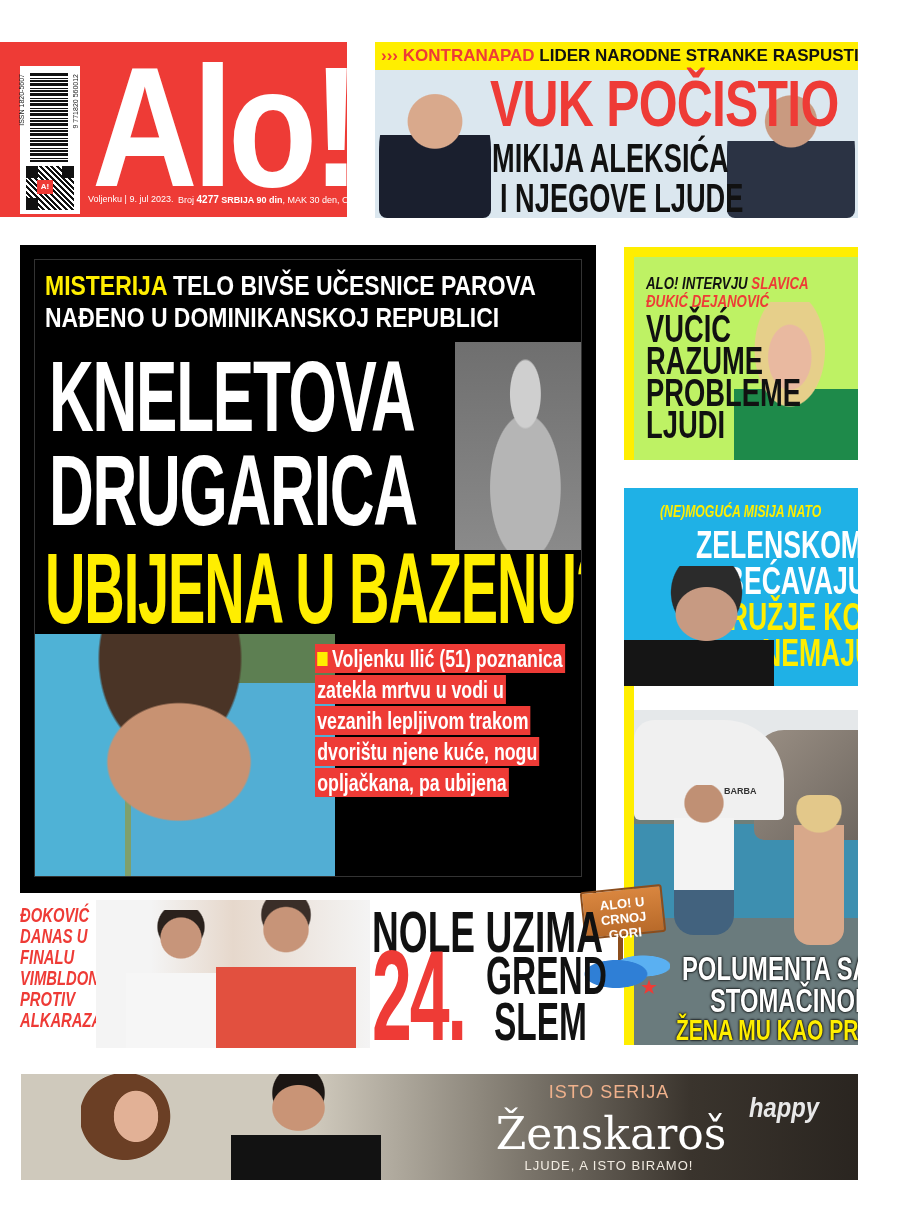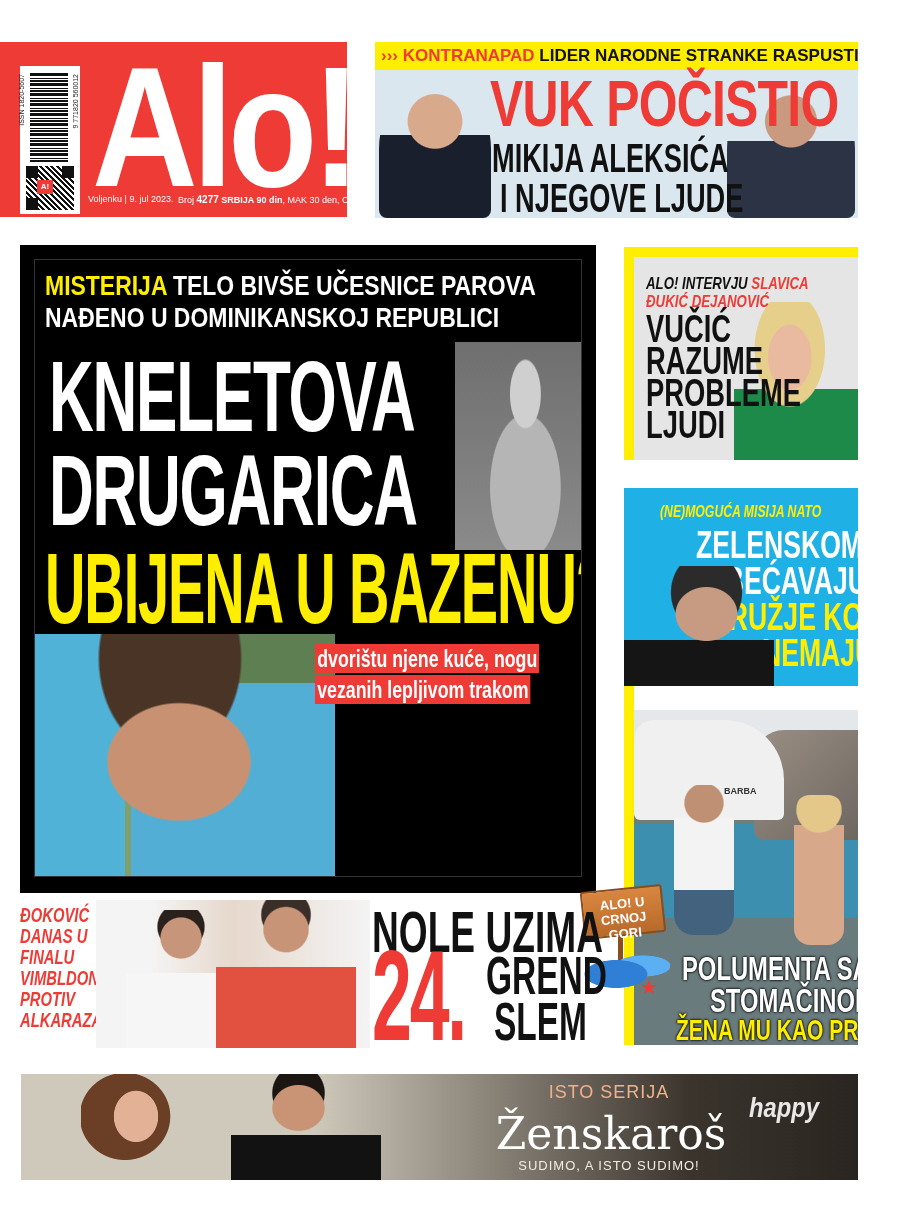--- a/index.html
+++ b/index.html
@@ -54,21 +54,21 @@
     radial-gradient(ellipse at 45% 10%, #4a3426 0 30%, transparent 31%),
     linear-gradient(90deg, #4fb2d6 0 30%, #7fa06c 30% 32%, transparent 32%),
     linear-gradient(#5d7f52 0 20%, #52aed4 20%); }
   .bullets { left: 280px; top: 384px; width: 270px; }
   .bline { display: inline-block; background: #ee3b36; color: #fff; font-size: 24px; line-height: 29px; font-weight: 700; white-space: nowrap; padding: 0 3px; margin-bottom: 2px; transform: scaleX(0.74); transform-origin: left top; }
   .bsq { display: inline-block; width: 14px; height: 14px; background: #ffee00; margin-right: 6px; vertical-align: 1px; }
 
   
   .right-col-bar { left: 624px; top: 247px; width: 10px; height: 798px; background: #ffee00; }
   .right-top-bar { left: 624px; top: 247px; width: 234px; height: 10px; background: #ffee00; }
-  .interview { left: 634px; top: 257px; width: 224px; height: 203px; background: #e5e5e5; overflow: hidden; }
+  .interview { left: 634px; top: 257px; width: 224px; height: 203px; background: #bef264; overflow: hidden; }
   .int-k1 { left: 12px; top: 17px; font-size: 17px; line-height: 20px; font-weight: 900; font-style: italic; white-space: nowrap; transform: scaleX(0.78); transform-origin: left top; }
   .int-k1 .blk { color: #111; } .int-k1 .red { color: #ee3b36; }
   .int-k2 { left: 12px; top: 35px; font-size: 17px; line-height: 20px; font-weight: 900; font-style: italic; color: #ee3b36; white-space: nowrap; transform: scaleX(0.78); transform-origin: left top; }
   .slavica { left: 100px; top: 45px; width: 124px; height: 158px; background:
     radial-gradient(ellipse at 45% 35%, #e9b9a0 0 22%, transparent 23%),
     radial-gradient(ellipse at 45% 30%, #e6cf8a 0 36%, transparent 37%),
     linear-gradient(transparent 0 55%, #1e8a4a 55%); }
   .int-h { left: 12px; font-size: 38px; line-height: 32px; font-weight: 900; color: #111; white-space: nowrap; transform: scaleX(0.72); transform-origin: left top; }
 
   .nato { left: 624px; top: 488px; width: 234px; height: 198px; background: #1fb1e6; overflow: hidden; }
@@ -154,22 +154,25 @@
       <span class="y">MISTERIJA</span>
       <span>TELO BIVŠE UČESNICE PAROVA</span><br>
       <span>NAĐENO U DOMINIKANSKOJ REPUBLICI</span>
     </div>
     <div class="abs kneletov-photo"></div>
     <div class="abs h1">KNELETOVA</div>
     <div class="abs h2">DRUGARICA</div>
     <div class="abs woman-photo"></div>
     <div class="abs h3">UBIJENA U BAZENU?</div>
     <div class="abs bullets">
+      <div><span class="bline"><span class="bsq"></span><span>Voljenku Ilić (51) poznanica</span></span></div>
+      <div><span class="bline">zatekla mrtvu u vodi u</span></div>
+      <div><span class="bline">vezanih lepljivom trakom</span></div>
       <div><span class="bline">dvorištu njene kuće, nogu</span></div>
-      <div><span class="bline">vezanih lepljivom trakom</span></div>
+      <div><span class="bline">opljačkana, pa ubijena</span></div>
     </div>
   </div>
 </div>
 
 <div class="abs right-col-bar"></div>
 <div class="abs right-top-bar"></div>
 
 <div class="abs interview">
   <div class="abs slavica"></div>
   <div class="abs int-k1">
@@ -227,15 +230,15 @@
 <div class="abs nole1">NOLE UZIMA</div>
 <div class="abs nole24">24.</div>
 <div class="abs nole2">GREND</div>
 <div class="abs nole3">SLEM</div>
 
 <div class="abs ad">
   <div class="abs ad-woman"></div>
   <div class="abs ad-man"></div>
   <div class="abs ad-nova">ISTO SERIJA</div>
   <div class="abs ad-title">Ženskaroš</div>
-  <div class="abs ad-sub">SUDIMO, A ISTO SUDIMO!</div>
+  <div class="abs ad-sub">LJUDE, A ISTO BIRAMO!</div>
   <div class="abs ad-brand">happy</div>
 </div>
 
 </body></html>

